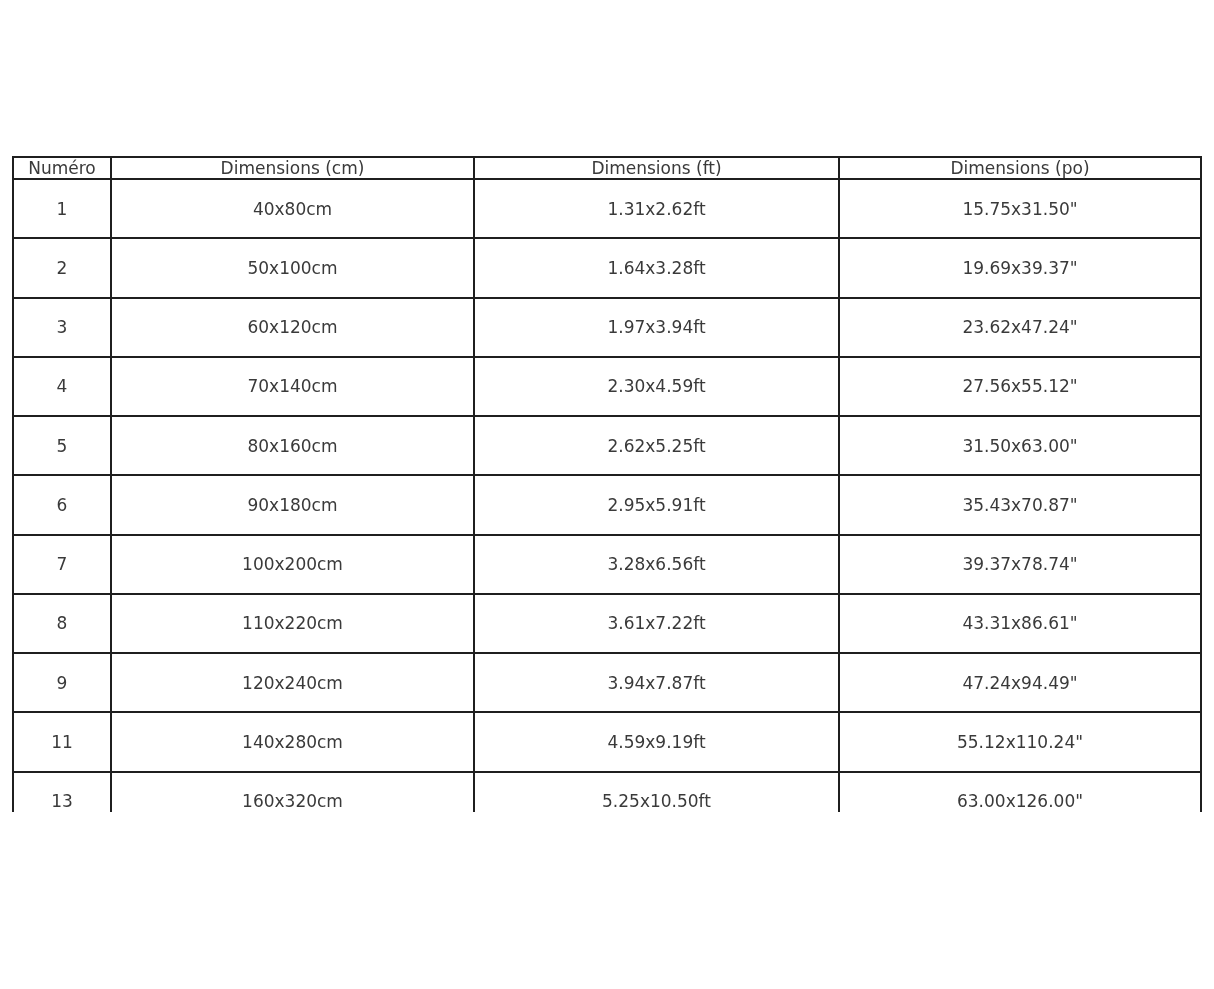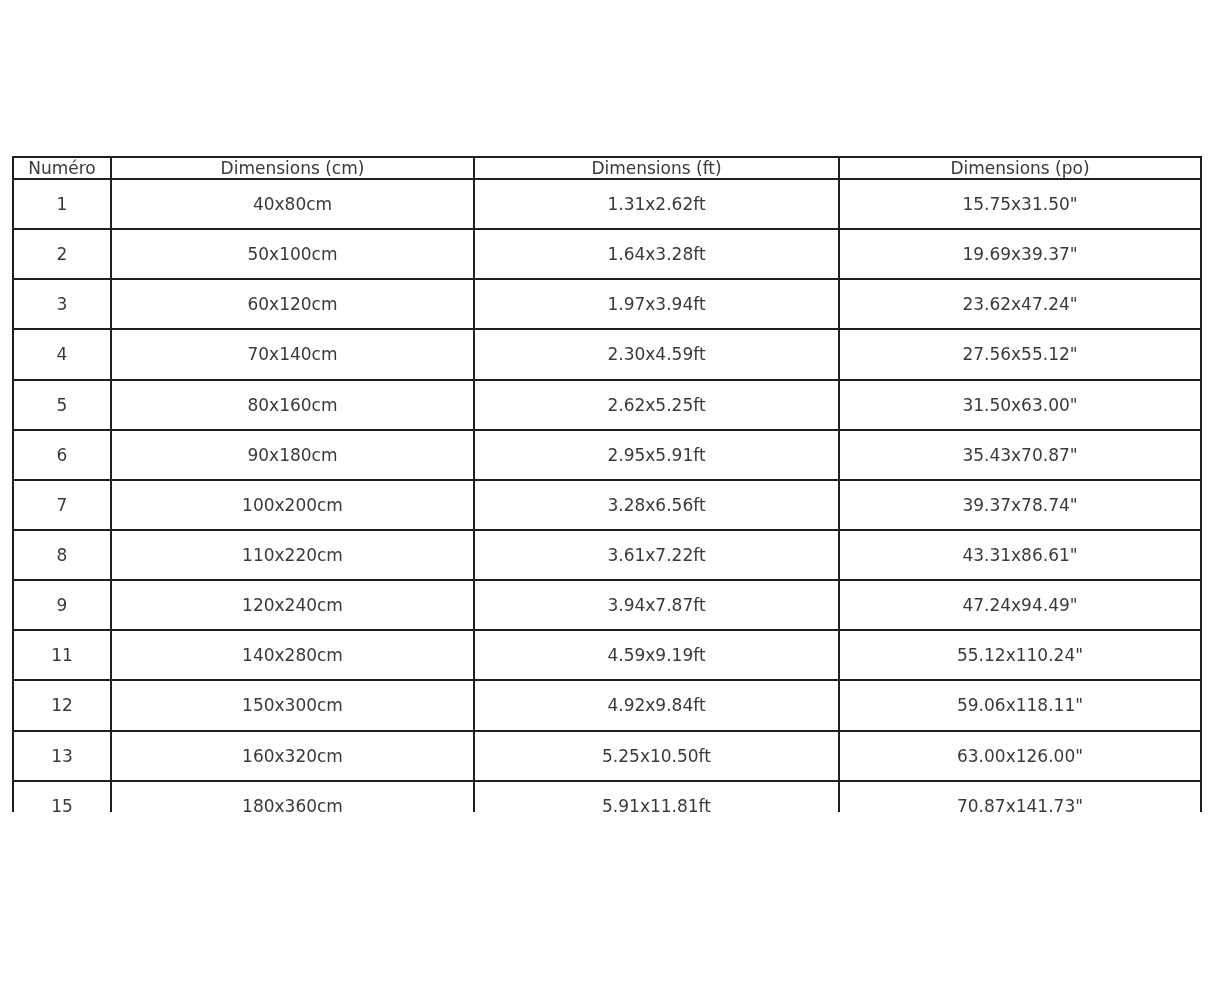--- a/index.html
+++ b/index.html
@@ -111,32 +111,20 @@
           <td>3.94x7.87ft</td>
           <td>47.24x94.49"</td>
         </tr>
         <tr>
           <td>11</td>
           <td>140x280cm</td>
           <td>4.59x9.19ft</td>
           <td>55.12x110.24"</td>
         </tr>
         <tr>
-          <td>12</td>
-          <td>150x300cm</td>
-          <td>4.92x9.84ft</td>
-          <td>59.06x118.11"</td>
-        </tr>
-        <tr>
           <td>13</td>
           <td>160x320cm</td>
           <td>5.25x10.50ft</td>
           <td>63.00x126.00"</td>
-        </tr>
-        <tr>
-          <td>15</td>
-          <td>180x360cm</td>
-          <td>5.91x11.81ft</td>
-          <td>70.87x141.73"</td>
         </tr>
       </tbody>
   </table>
 </div>
 
 </body></html>

